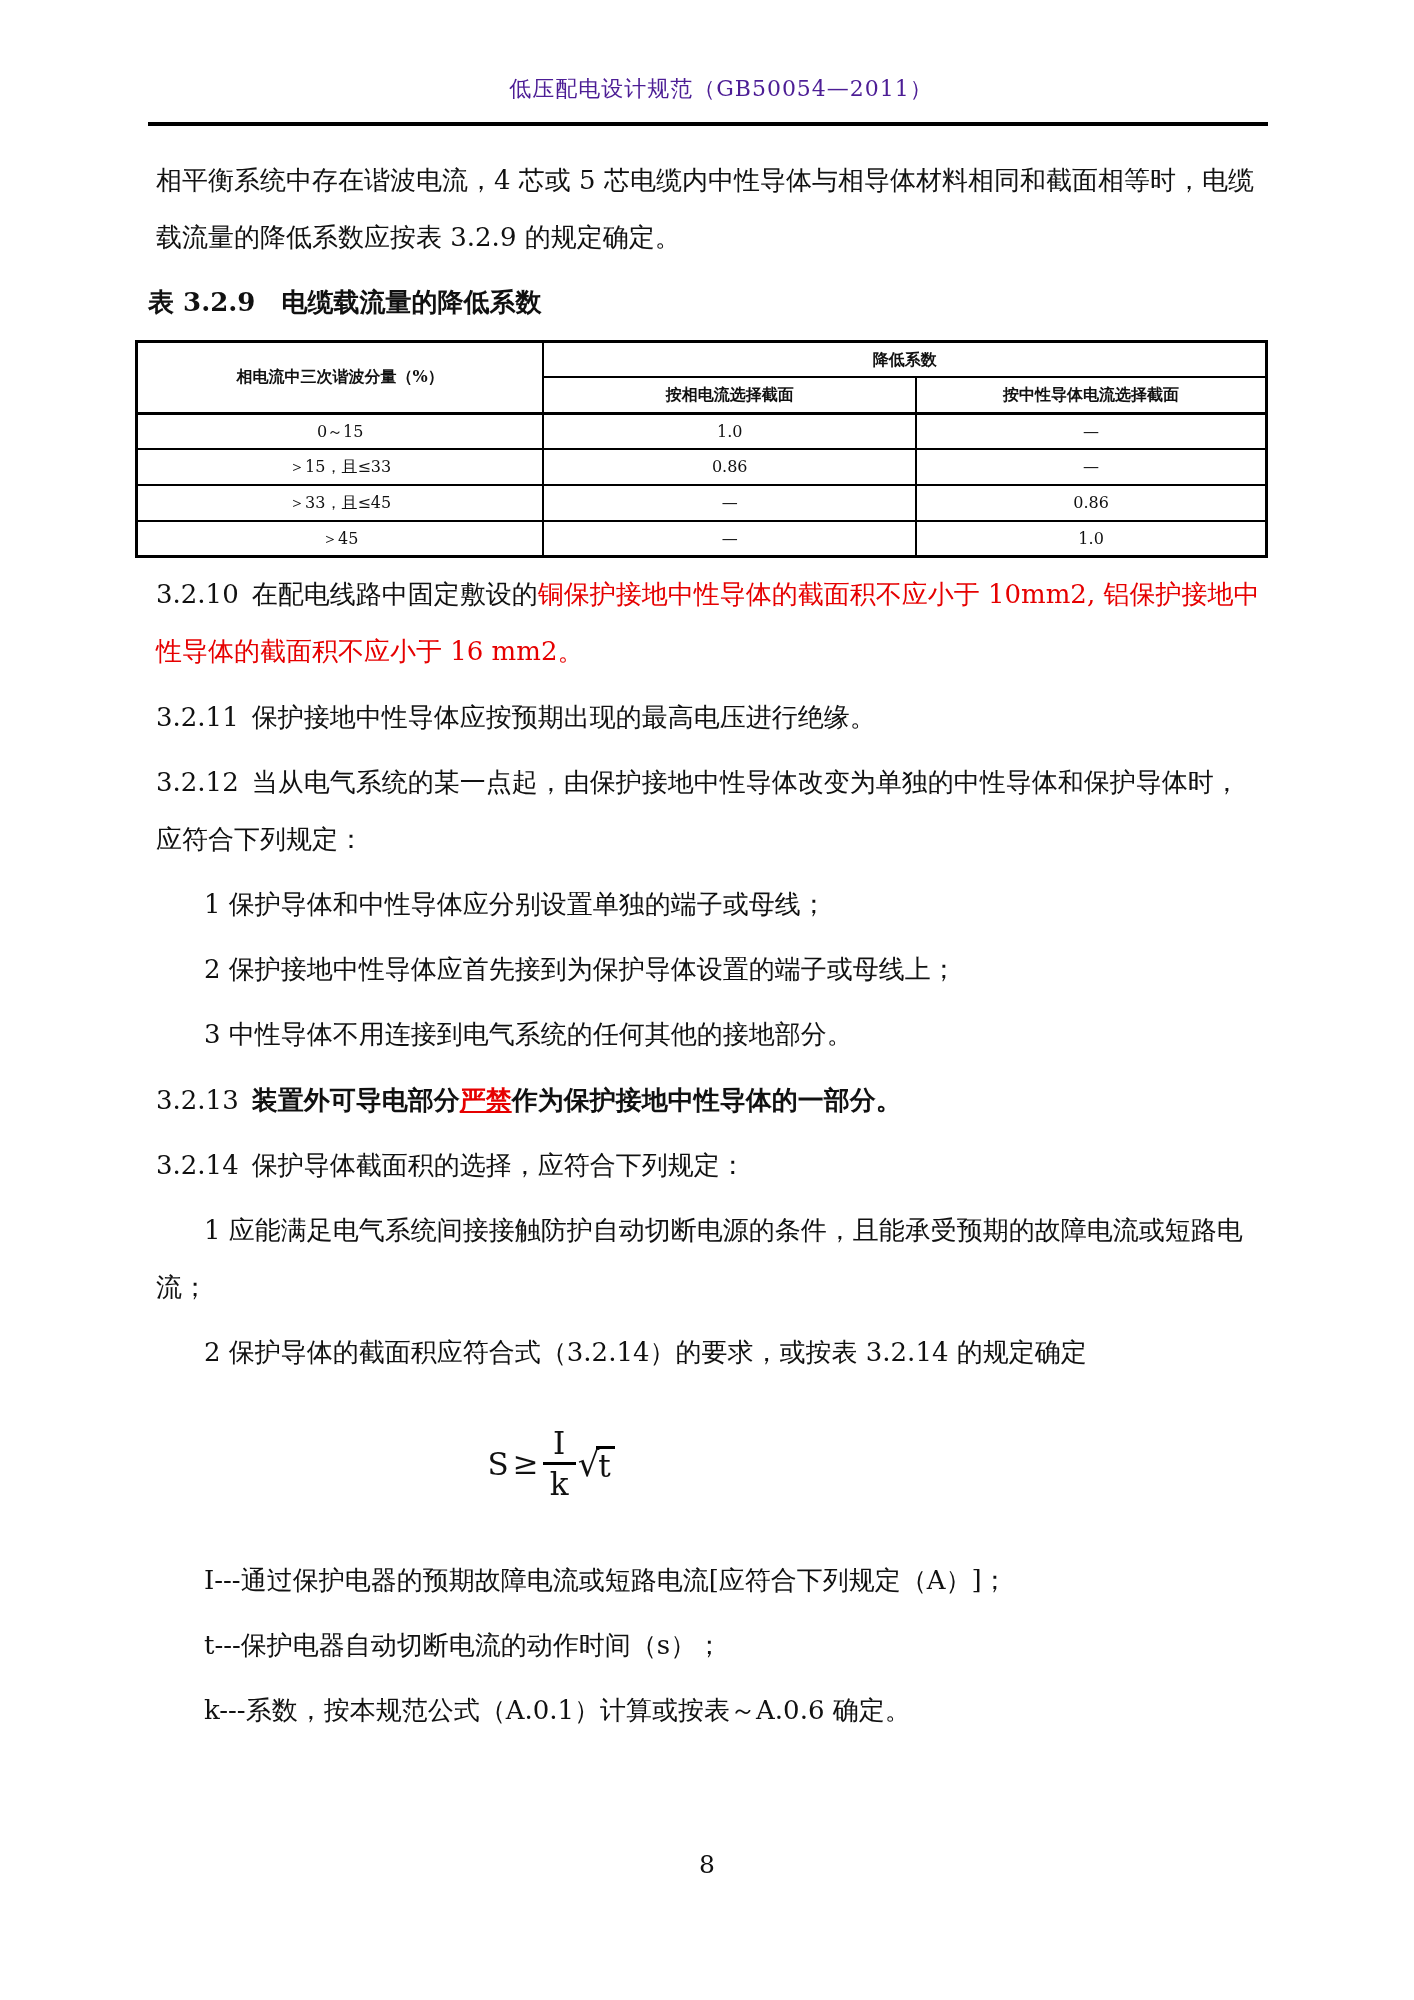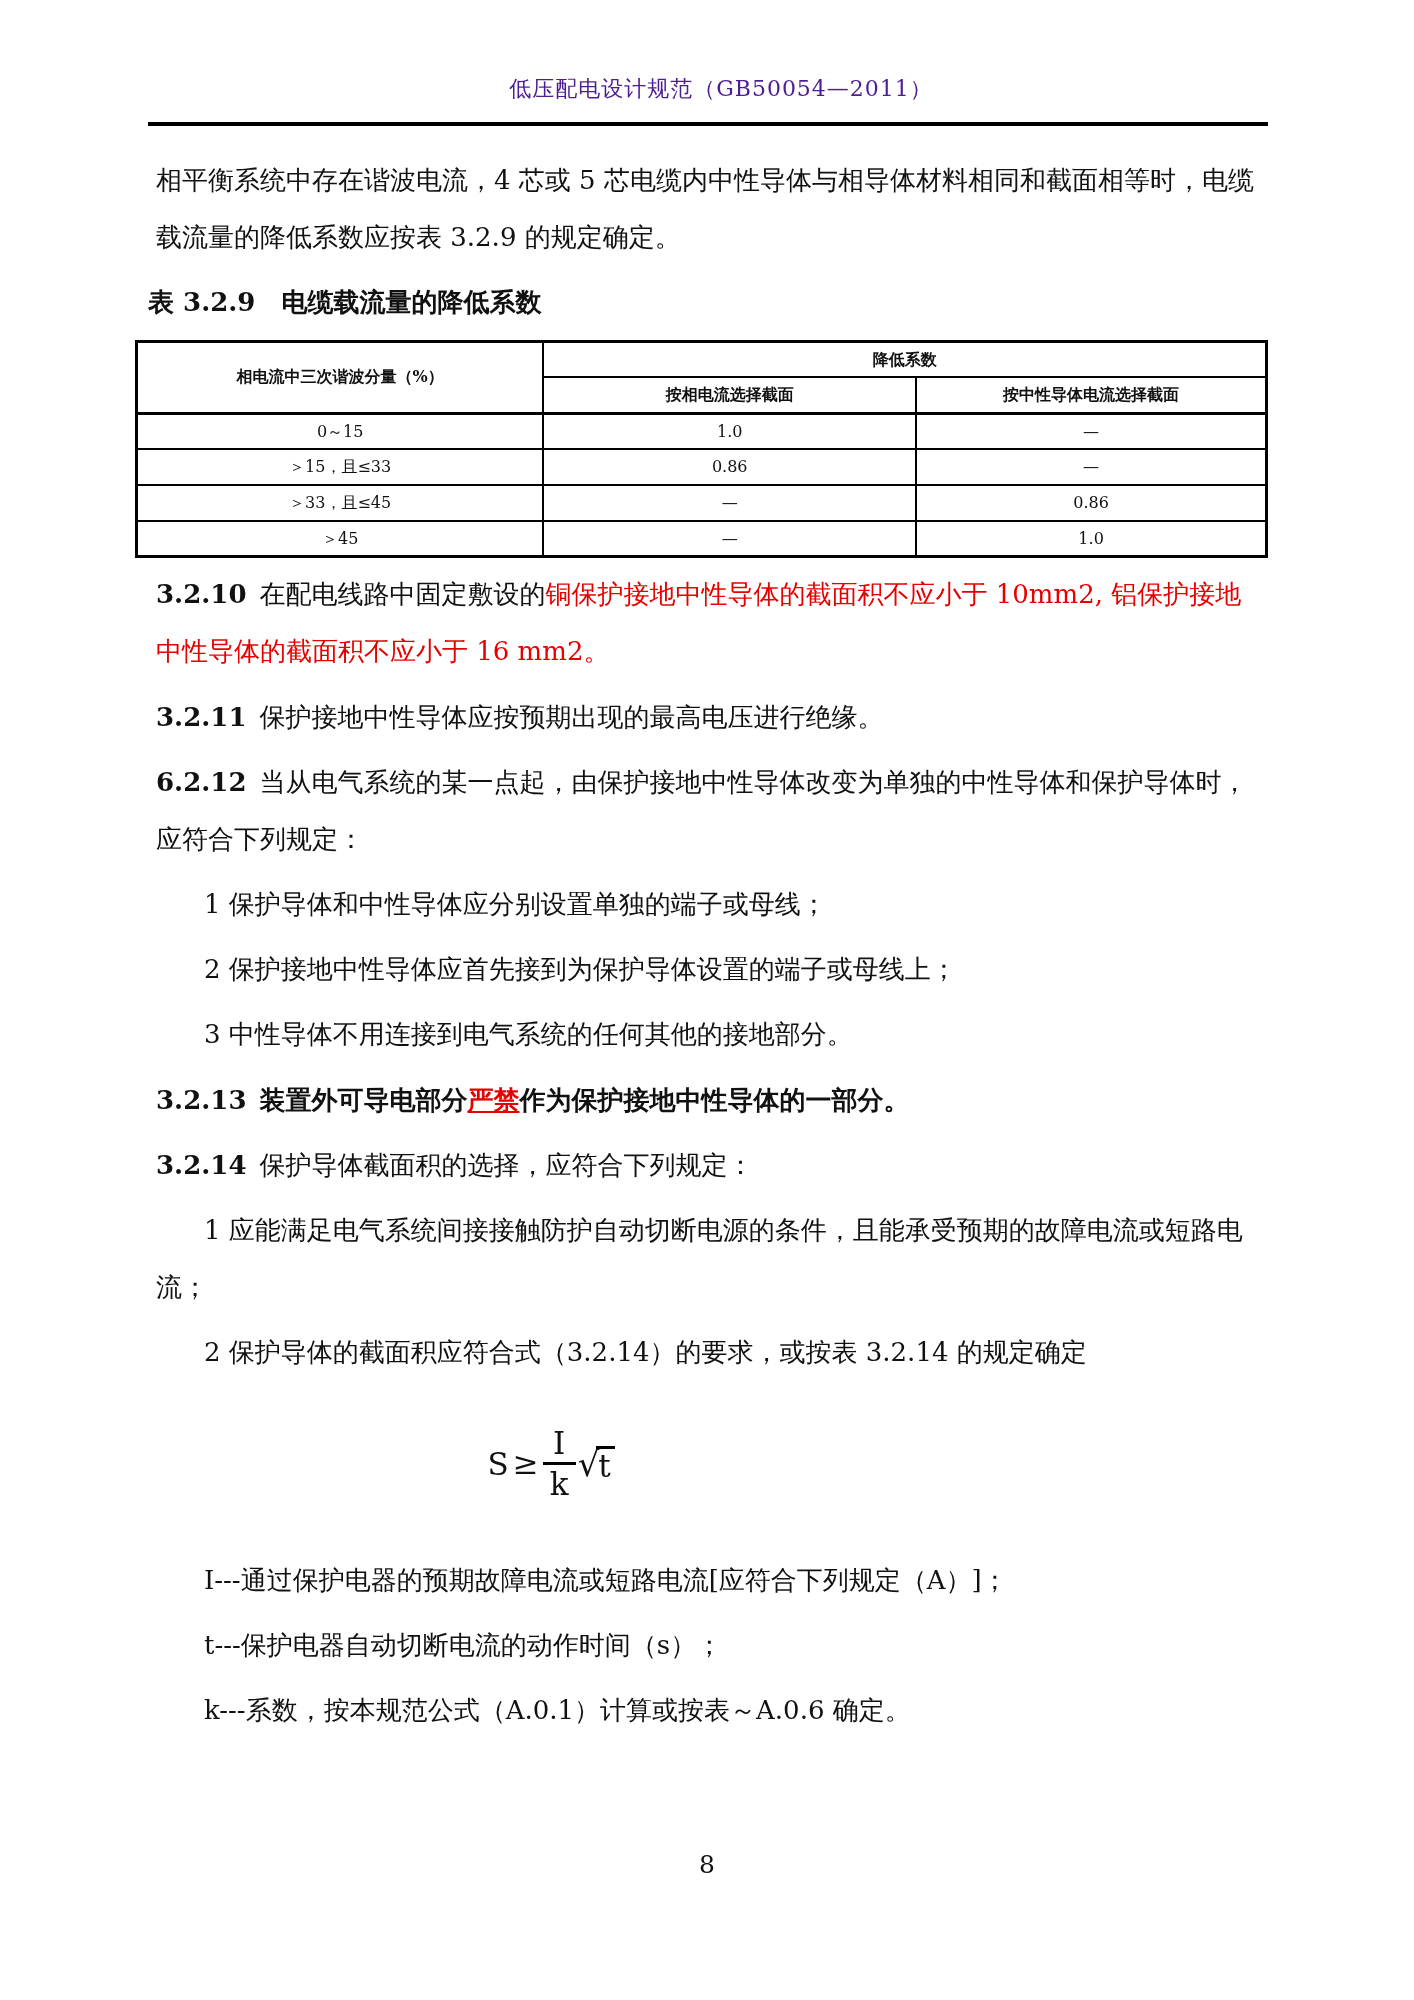--- a/index.html
+++ b/index.html
@@ -60,21 +60,21 @@
     padding: 6px 4px;
     font-weight: normal;
   }
   table.harmonics th { font-weight: bold; }
   table.harmonics .hdr-bottom { border-bottom: 3px solid #000; }
   .col-1 { width: 36%; }
   .col-2 { width: 33%; }
   .col-3 { width: 31%; }
 
   .section { margin-top: 2px; }
-  .sec-num { font-weight: bold; margin-right: 13px; }
+  .sec-num { font-weight: normal; margin-right: 13px; }
   .red { color: #e60000; }
   .bold { font-weight: bold; }
   .forbid {
     color: #e60000;
     font-weight: bold;
     text-decoration: underline;
     text-decoration-color: #e60000;
   }
   .clause { text-indent: 48px; }
 
@@ -173,21 +173,21 @@
 
     <p class="section">
       <span class="sec-num">3.2.10</span><span>在配电线路中固定敷设的</span><span class="red">铜保护接地中性导体的截面积不应小于 10mm2, 铝保护接地中性导体的截面积不应小于 16 mm2。</span>
     </p>
 
     <p class="section">
       <span class="sec-num">3.2.11</span><span>保护接地中性导体应按预期出现的最高电压进行绝缘。</span>
     </p>
 
     <p class="section">
-      <span class="sec-num">6.2.12</span><span>当从电气系统的某一点起，由保护接地中性导体改变为单独的中性导体和保护导体时，应符合下列规定：</span>
+      <span class="sec-num">3.2.12</span><span>当从电气系统的某一点起，由保护接地中性导体改变为单独的中性导体和保护导体时，应符合下列规定：</span>
     </p>
     <p class="clause">1 保护导体和中性导体应分别设置单独的端子或母线；</p>
     <p class="clause">2 保护接地中性导体应首先接到为保护导体设置的端子或母线上；</p>
     <p class="clause">3 中性导体不用连接到电气系统的任何其他的接地部分。</p>
 
     <p class="section bold">
       <span class="sec-num">3.2.13</span><span>装置外可导电部分</span><span class="forbid">严禁</span><span>作为保护接地中性导体的一部分。</span>
     </p>
 
     <p class="section">

